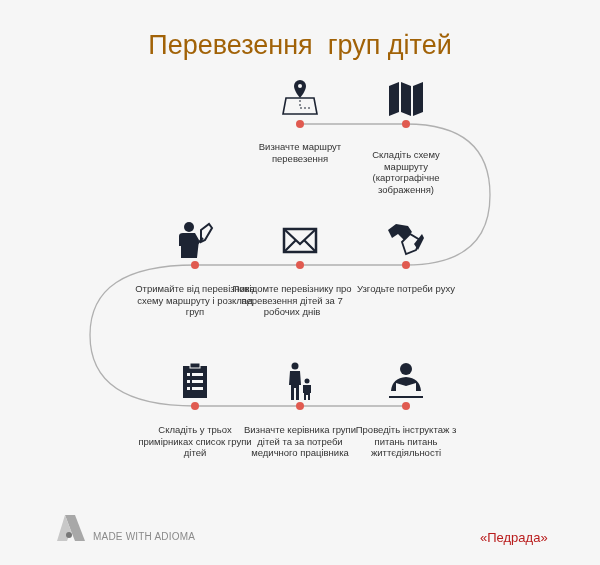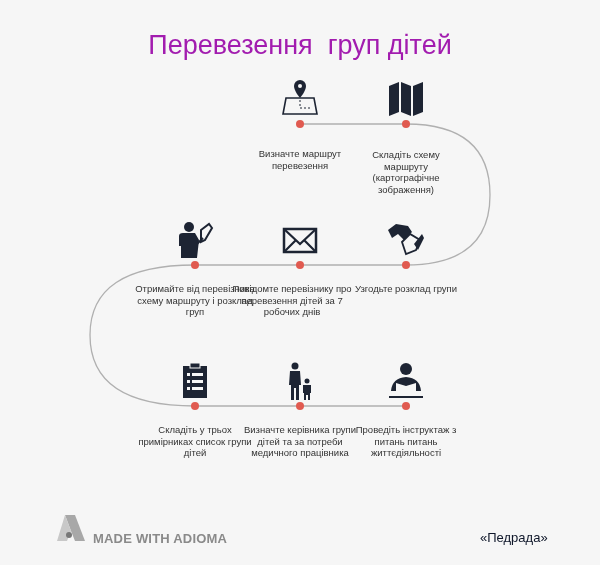--- a/index.html
+++ b/index.html
@@ -1,27 +1,27 @@
 <!DOCTYPE html>
 <html><head>
 <meta charset="utf-8">
 <style>
   html, body { margin: 0; padding: 0; }
   body { width: 600px; height: 565px; background: #f6f6f6; position: relative; overflow: hidden;
          font-family: "Liberation Sans", sans-serif; color: #222; }
   .title { position: absolute; left: 0; width: 600px; top: 30px; text-align: center;
-           font-size: 27px; color: #a21caf; white-space: pre; }
+           font-size: 27px; color: #a16207; white-space: pre; }
   svg.path { position: absolute; left: 0; top: 0; }
   .icon { position: absolute; width: 40px; height: 40px; transform: translate(-50%, 0); }
   .label { position: absolute; width: 120px; transform: translateX(-50%); text-align: center;
            font-size: 9.5px; line-height: 11.5px; color: #333; }
   .logo { position: absolute; left: 55px; top: 513px; width: 36px; height: 30px; }
-  .made { position: absolute; left: 93px; top: 531px; font-size: 13px; font-weight: bold;
+  .made { position: absolute; left: 93px; top: 531px; font-size: 10px; font-weight: normal;
           color: #8a8a8a; letter-spacing: 0.2px; }
-  .src { position: absolute; left: 480px; top: 530px; font-size: 13px; color: #0f172a; }
+  .src { position: absolute; left: 480px; top: 530px; font-size: 13px; color: #b91c1c; }
 </style>
 </head>
 <body>
 
 <div class="title">Перевезення  груп дітей</div>
 
 <svg class="path" width="600" height="565" viewBox="0 0 600 565">
   <path d="M300 124 L406 124 Q490 124 490 195 Q490 265 406 265 L195 265 Q90 265 90 335 Q90 406 195 406 L406 406" fill="none" stroke="#b0b0b0" stroke-width="1.3"></path>
   <g fill="#e05a50">
     <circle cx="300" cy="124" r="4"></circle>
@@ -34,21 +34,21 @@
       <circle cx="406" cy="406" r="4"></circle>
   </g>
 </svg>
 
 <svg class="icon" style="left:300px;top:78px" viewBox="0 0 40 40">
   <path d="M6 20 L34 20 L37 36 L3 36 Z" fill="none" stroke="#1d2433" stroke-width="1.6"></path>
   <path d="M20 2 a6 6 0 0 1 6 6 c0 5 -6 12 -6 12 c0 0 -6 -7 -6 -12 a6 6 0 0 1 6 -6z" fill="#1d2433"></path>
   <circle cx="20" cy="8" r="2" fill="#f6f6f6"></circle>
   <path d="M20 22 L20 30 L30 30" fill="none" stroke="#1d2433" stroke-width="1" stroke-dasharray="2 2"></path>
 </svg>
-<div class="label" style="left:300px;top:148px">Визначте маршрут перевезення</div>
+<div class="label" style="left:300px;top:141px">Визначте маршрут перевезення</div>
 
 <svg class="icon" style="left:406px;top:78px" viewBox="0 0 40 40">
   <path d="M3 8 L13 4 L13 34 L3 38 Z M15 4 L25 8 L25 38 L15 34 Z M27 8 L37 4 L37 34 L27 38 Z" fill="#1d2433"></path>
 </svg>
 <div class="label" style="left:406px;top:149px;width:100px">Складіть схему маршруту (картографічне зображення)</div>
 
 <svg class="icon" style="left:195px;top:220px" viewBox="0 0 40 40">
   <circle cx="14" cy="7" r="5" fill="#1d2433"></circle>
   <path d="M4 16 Q4 13 8 13 L20 13 L24 20 L22 38 L6 38 L6 26 L4 26 Z" fill="#1d2433"></path>
   <path d="M26 10 L34 4 L37 8 L30 20 L26 22 Z" fill="none" stroke="#1d2433" stroke-width="2"></path>
@@ -60,21 +60,21 @@
   <rect x="4" y="9" width="32" height="23" fill="none" stroke="#1d2433" stroke-width="2.5"></rect>
   <path d="M4 9 L20 24 L36 9 M4 32 L16 20 M36 32 L24 20" fill="none" stroke="#1d2433" stroke-width="2.2"></path>
 </svg>
 <div class="label" style="left:292px;top:283px">Повідомте перевізнику про перевезення дітей за 7 робочих днів</div>
 
 <svg class="icon" style="left:406px;top:220px" viewBox="0 0 40 40">
   <path d="M2 10 L10 4 L22 6 L26 12 L18 20 L12 14 L6 18 Z" fill="#1d2433"></path>
   <path d="M16 22 L24 14 L34 20 L30 30 L20 34 Z" fill="none" stroke="#1d2433" stroke-width="1.8"></path>
   <path d="M28 24 L36 14 L38 18 L32 30 Z" fill="#1d2433"></path>
 </svg>
-<div class="label" style="left:406px;top:283px">Узгодьте розклад групи</div>
+<div class="label" style="left:406px;top:283px">Узгодьте потреби руху</div>
 
 <svg class="icon" style="left:195px;top:361px" viewBox="0 0 40 40">
   <rect x="8" y="5" width="24" height="32" fill="#1d2433"></rect>
   <rect x="15" y="2" width="10" height="5" fill="#1d2433" stroke="#f6f6f6" stroke-width="1"></rect>
   <g fill="#f6f6f6">
       <rect x="12" y="12" width="3" height="3"></rect>
       <rect x="17" y="12" width="11" height="3"></rect>
   <rect x="12" y="19" width="3" height="3"></rect>
       <rect x="17" y="19" width="11" height="3"></rect>
   <rect x="12" y="26" width="3" height="3"></rect>

